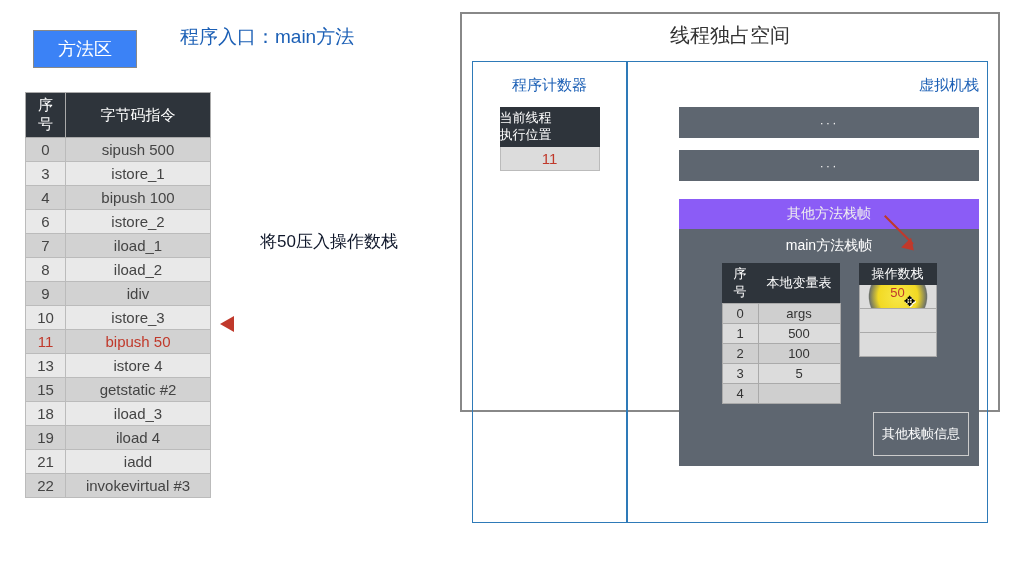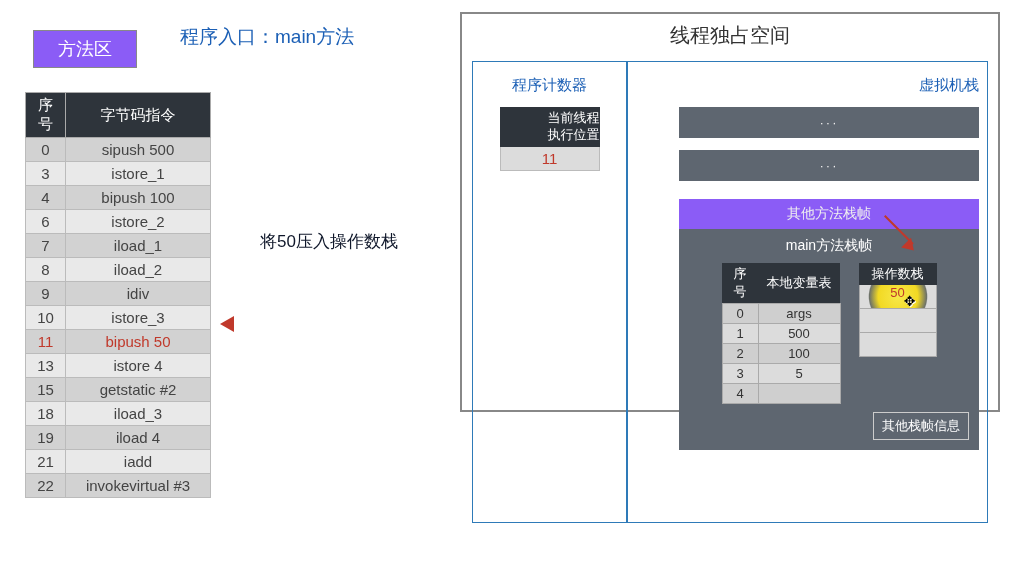--- a/index.html
+++ b/index.html
@@ -1,20 +1,20 @@
 <!DOCTYPE html>
 <html><head>
 <meta charset="utf-8">
 <style>
   * { box-sizing: border-box; margin: 0; padding: 0; }
   body { font-family: "Microsoft YaHei", Arial, sans-serif; background: #fff; width: 1024px; height: 564px; position: relative; }
   
   .method-area-label {
     position: absolute; left: 33px; top: 30px;
-    background: #8b5cf6; color: #fff; padding: 6px 24px;
+    background: #3b82f6; color: #fff; padding: 6px 24px;
     font-size: 18px; border: 1px solid #888;
   }
   .entry-label {
     position: absolute; left: 180px; top: 24px;
     color: #1b5fb5; font-size: 19px; font-weight: 500;
   }
   .bytecode-table {
     position: absolute; left: 25px; top: 92px;
     border-collapse: collapse; font-size: 15px;
   }
@@ -53,21 +53,21 @@
   }
   .inner-wrap { display: flex; padding: 8px 10px; height: 478px; }
   
   .pc-box {
     width: 155px; border: 1.5px solid #2e7ab8;
     padding: 8px 6px; display: flex; flex-direction: column; align-items: center;
   }
   .pc-title { color: #1b5fb5; font-size: 15px; margin: 6px 0 12px; }
   .pc-cell-h {
     background: #2e343b; color: #fff; font-size: 13px;
-    text-align: right; width: 100px; padding: 3px 0; line-height: 1.3;
+    text-align: left; width: 100px; padding: 3px 0; line-height: 1.3;
   }
   .pc-cell-v {
     background: #dcdcdc; color: #c0392b; font-size: 15px;
     text-align: center; width: 100px; padding: 3px 0;
     border: 1px solid #bbb; border-top: none;
   }
   
   .vm-stack {
     flex: 1; border: 1.5px solid #2e7ab8; padding: 8px;
     display: flex; flex-direction: column; align-items: flex-end;
@@ -119,21 +119,21 @@
     width: 40px; height: 2px; background: #c0392b;
     transform: rotate(45deg); transform-origin: right center;
   }
   .arrow-line::after {
     content: ""; position: absolute; right: -2px; top: 0px;
     border-left: 7px solid transparent; border-right: 7px solid transparent;
     border-top: 11px solid #c0392b; transform: rotate(-45deg);
   }
   .other-info-btn {
     background: #5e6670; color: #fff; font-size: 13px;
-    padding: 4px 8px; border: 1px solid #ccc;
+    padding: 12px 8px; border: 1px solid #ccc;
     align-self: flex-end; margin-top: 8px;
   }
 </style>
 </head>
 <body>
 
 <div class="method-area-label">方法区</div>
 <div class="entry-label">程序入口：main方法</div>
 
 <table class="bytecode-table">

